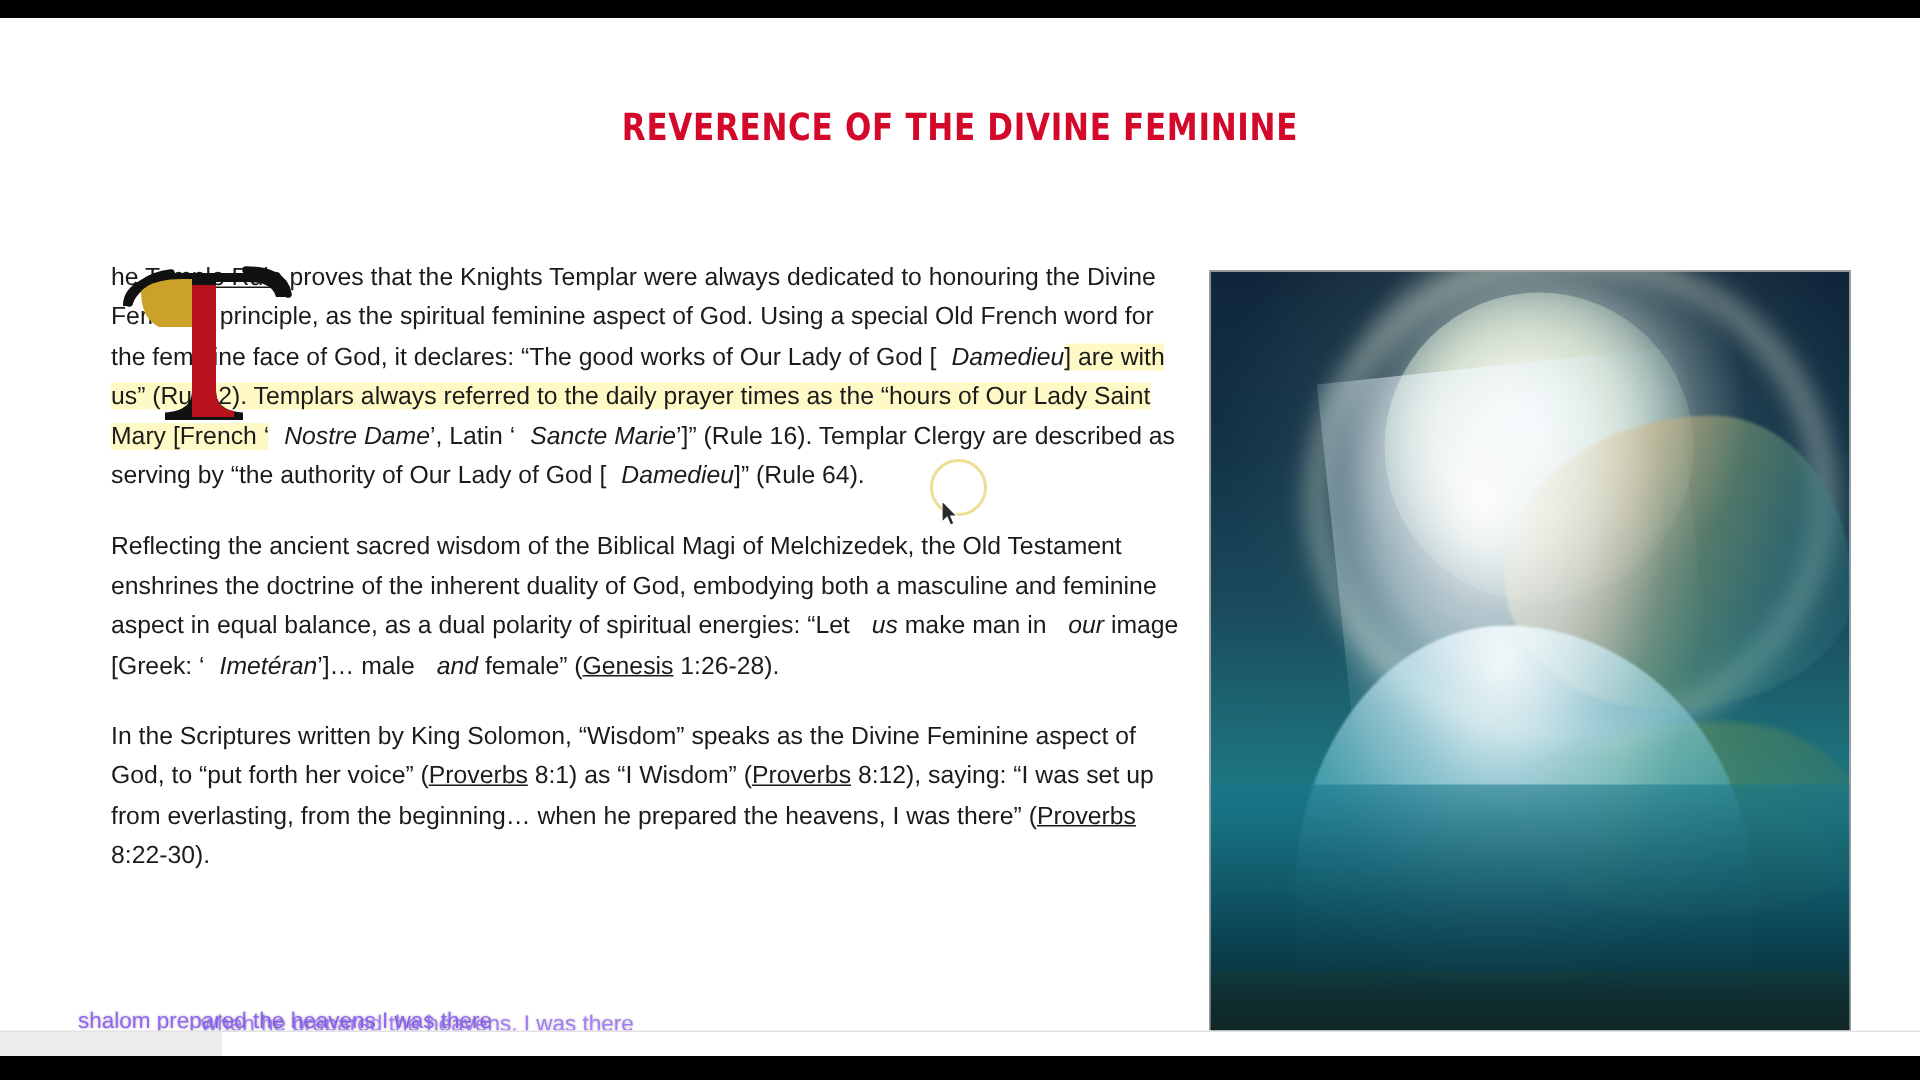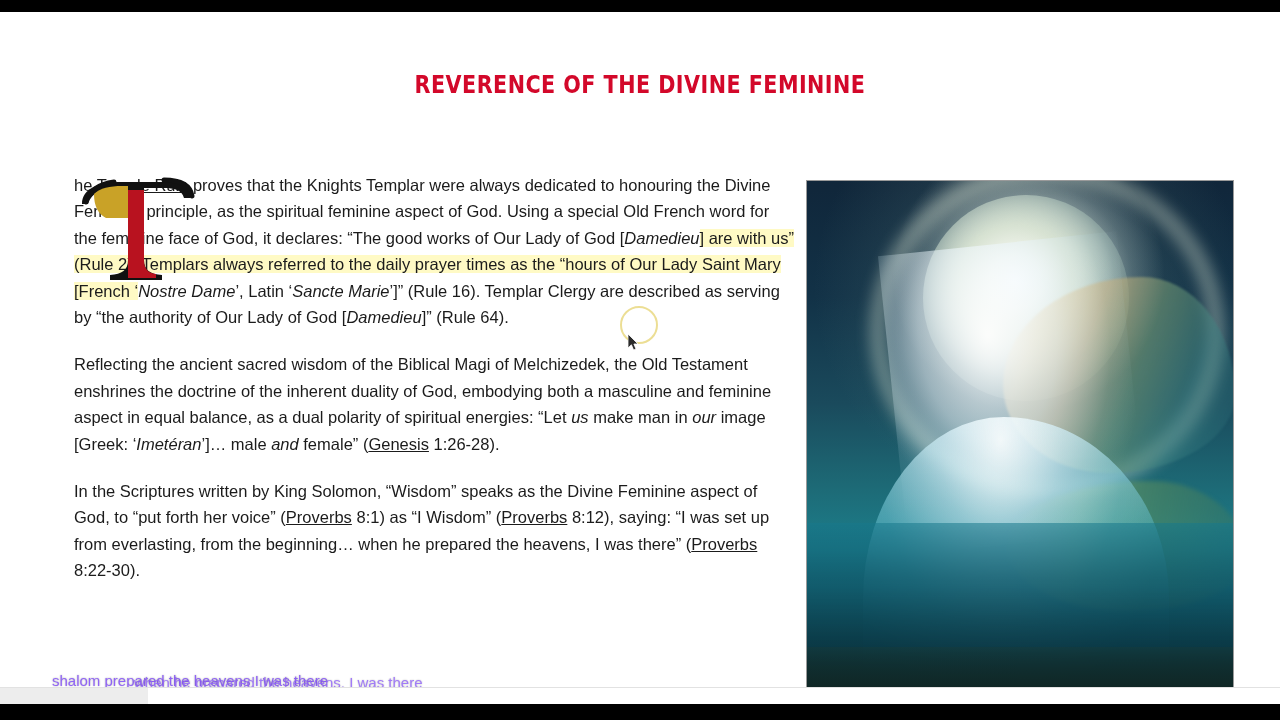--- a/index.html
+++ b/index.html
@@ -82,21 +82,21 @@
     height: 112px;
     pointer-events: none;
   }
   .dropcap svg { display: block; }
   .dc-lines {
     margin-left: 133px;
   }
   u.link {
     text-decoration: underline;
   }
-  i { font-style: italic; }
+  i { font-style: italic; margin-left: 10px; }
   .highlight-a {
     background: rgba(255, 246, 150, 0.55);
   }
   .art {
     position: absolute;
     left: 806px;
     top: 168px;
     width: 426px;
     height: 528px;
     border: 1px solid #9a9a9a;

